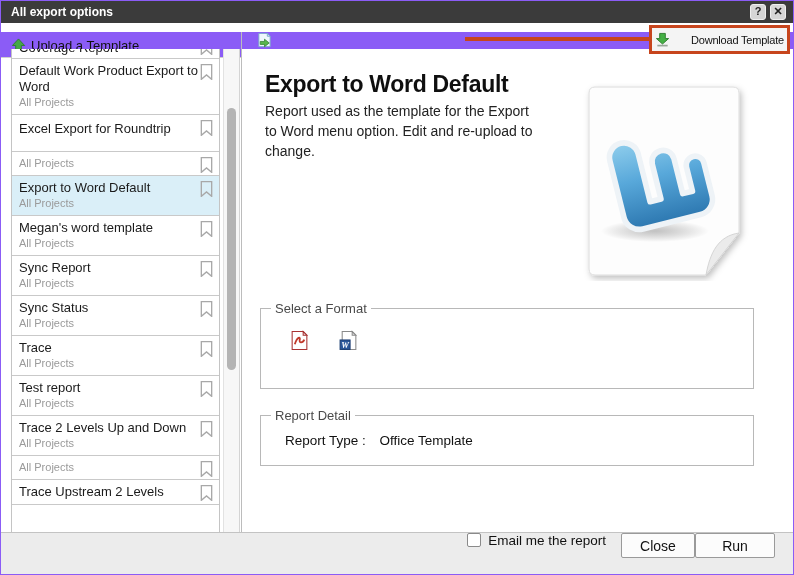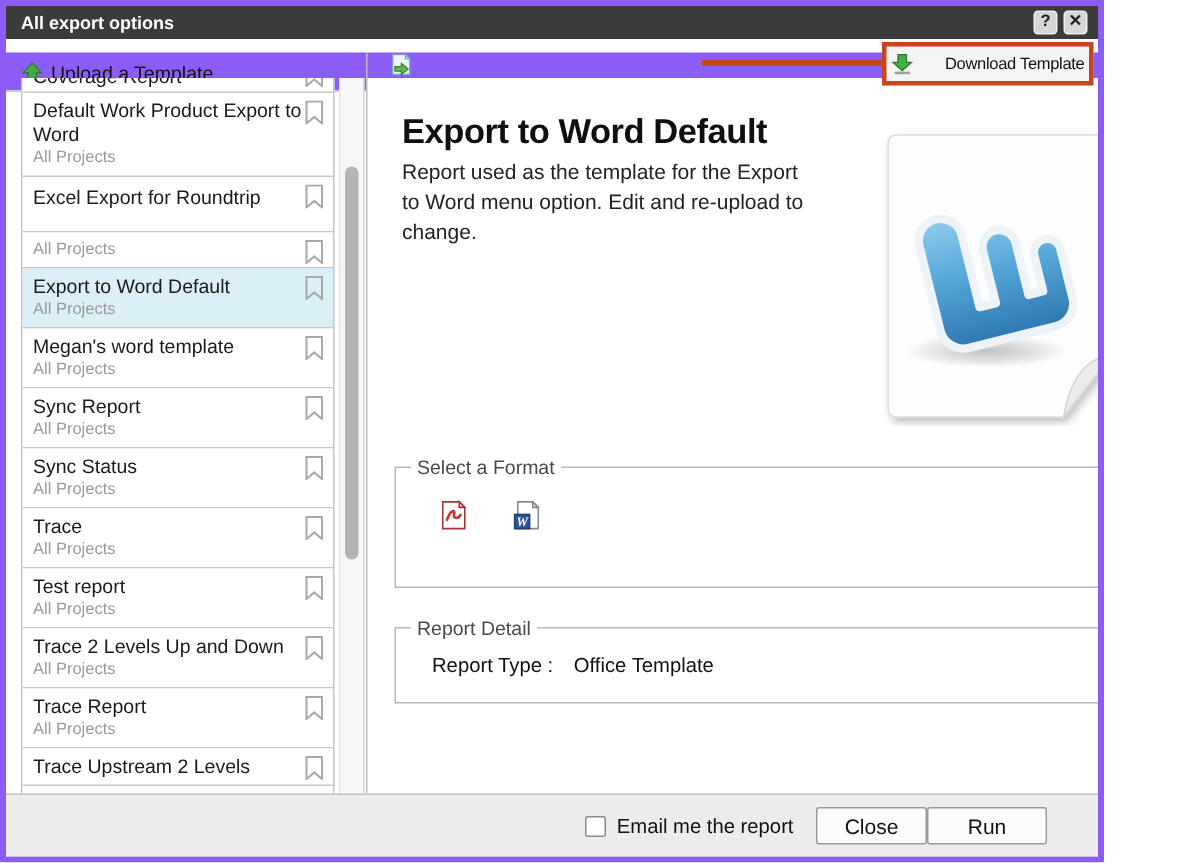--- a/index.html
+++ b/index.html
@@ -1,20 +1,20 @@
 <!DOCTYPE html>
 <html><head>
 <meta charset="utf-8">
 <style>
   * { margin:0; padding:0; box-sizing:border-box; }
   html,body { background:#fff; }
   body { font-family:"Liberation Sans", sans-serif; }
   .window {
-    position:relative; width:736px; height:575px; background:#fff;
-    border:4px solid #8b5cf6; overflow:hidden;
+    position:relative; width:794px; height:575px; background:#fff;
+    border:1px solid #8b5cf6; overflow:hidden;
   }
   
   .titlebar {
     position:absolute; left:0; top:0; width:100%; height:22px;
     background:#3b3b3b; display:flex; align-items:center; padding-left:10px;
   }
   .titlebar .title { color:#fff; font-size:12px; font-weight:bold; }
   .tb-btn {
     position:absolute; top:3px; width:16px; height:16px; border-radius:3px;
     background:#d6d6d6; border:1px solid #efefef; color:#222;
@@ -74,21 +74,21 @@
   legend { font-size:13px; color:#4a4a4a; padding:0 4px; margin-left:10px; }
   .fs-format { top:252px; height:88px; }
   .fs-detail { top:359px; height:58px; }
   .format-icons { display:flex; gap:28px; padding:14px 0 0 28px; }
   .detail-line { padding:10px 0 0 24px; font-size:13.5px; color:#111; }
   .detail-line .val { margin-left:10px; }
   
   .footer {
     position:absolute; left:0; bottom:0; width:100%; height:42px;
     background:#ececec; border-top:1px solid #c3c3c3;
-    display:flex; align-items:center; justify-content:flex-end; padding-right:22px;
+    display:flex; justify-content:flex-end; padding-right:6px;
   }
   .cb { width:14px; height:14px; background:#fff; border:1px solid #8a8a8a; border-radius:2px; }
   .cb-label { font-size:13.5px; color:#111; margin:0 15px 0 7px; }
   .btn {
     height:25px; background:#fcfcfc; border:1px solid #9a9a9a; border-radius:2px;
     font-size:14px; color:#111; font-family:"Liberation Sans", sans-serif;
     display:flex; align-items:center; justify-content:center; cursor:default;
   }
   .btn-run { width:80px; margin-right:12px; }
   .btn-close { width:74px; }
@@ -243,21 +243,20 @@
     <div class="row-title">Trace 2 Levels Up and Down</div>
     <div class="row-sub">All Projects</div>
     <span class="bookmark">
       <svg width="13" height="16" viewBox="0 0 13 17">
         <path d="M1 0.7 H12 V16.3 L6.5 11.6 L1 16.3 Z" fill="none" stroke="#a8a8a8" stroke-width="1.4"></path>
       </svg>
     </span>
   </div>
 
   <div class="row">
-    <div class="row-title">Trace Report</div>
     <div class="row-sub">All Projects</div>
     <span class="bookmark">
       <svg width="13" height="16" viewBox="0 0 13 17">
         <path d="M1 0.7 H12 V16.3 L6.5 11.6 L1 16.3 Z" fill="none" stroke="#a8a8a8" stroke-width="1.4"></path>
       </svg>
     </span>
   </div>
 
   <div class="row">
     <div class="row-title">Trace Upstream 2 Levels</div>

